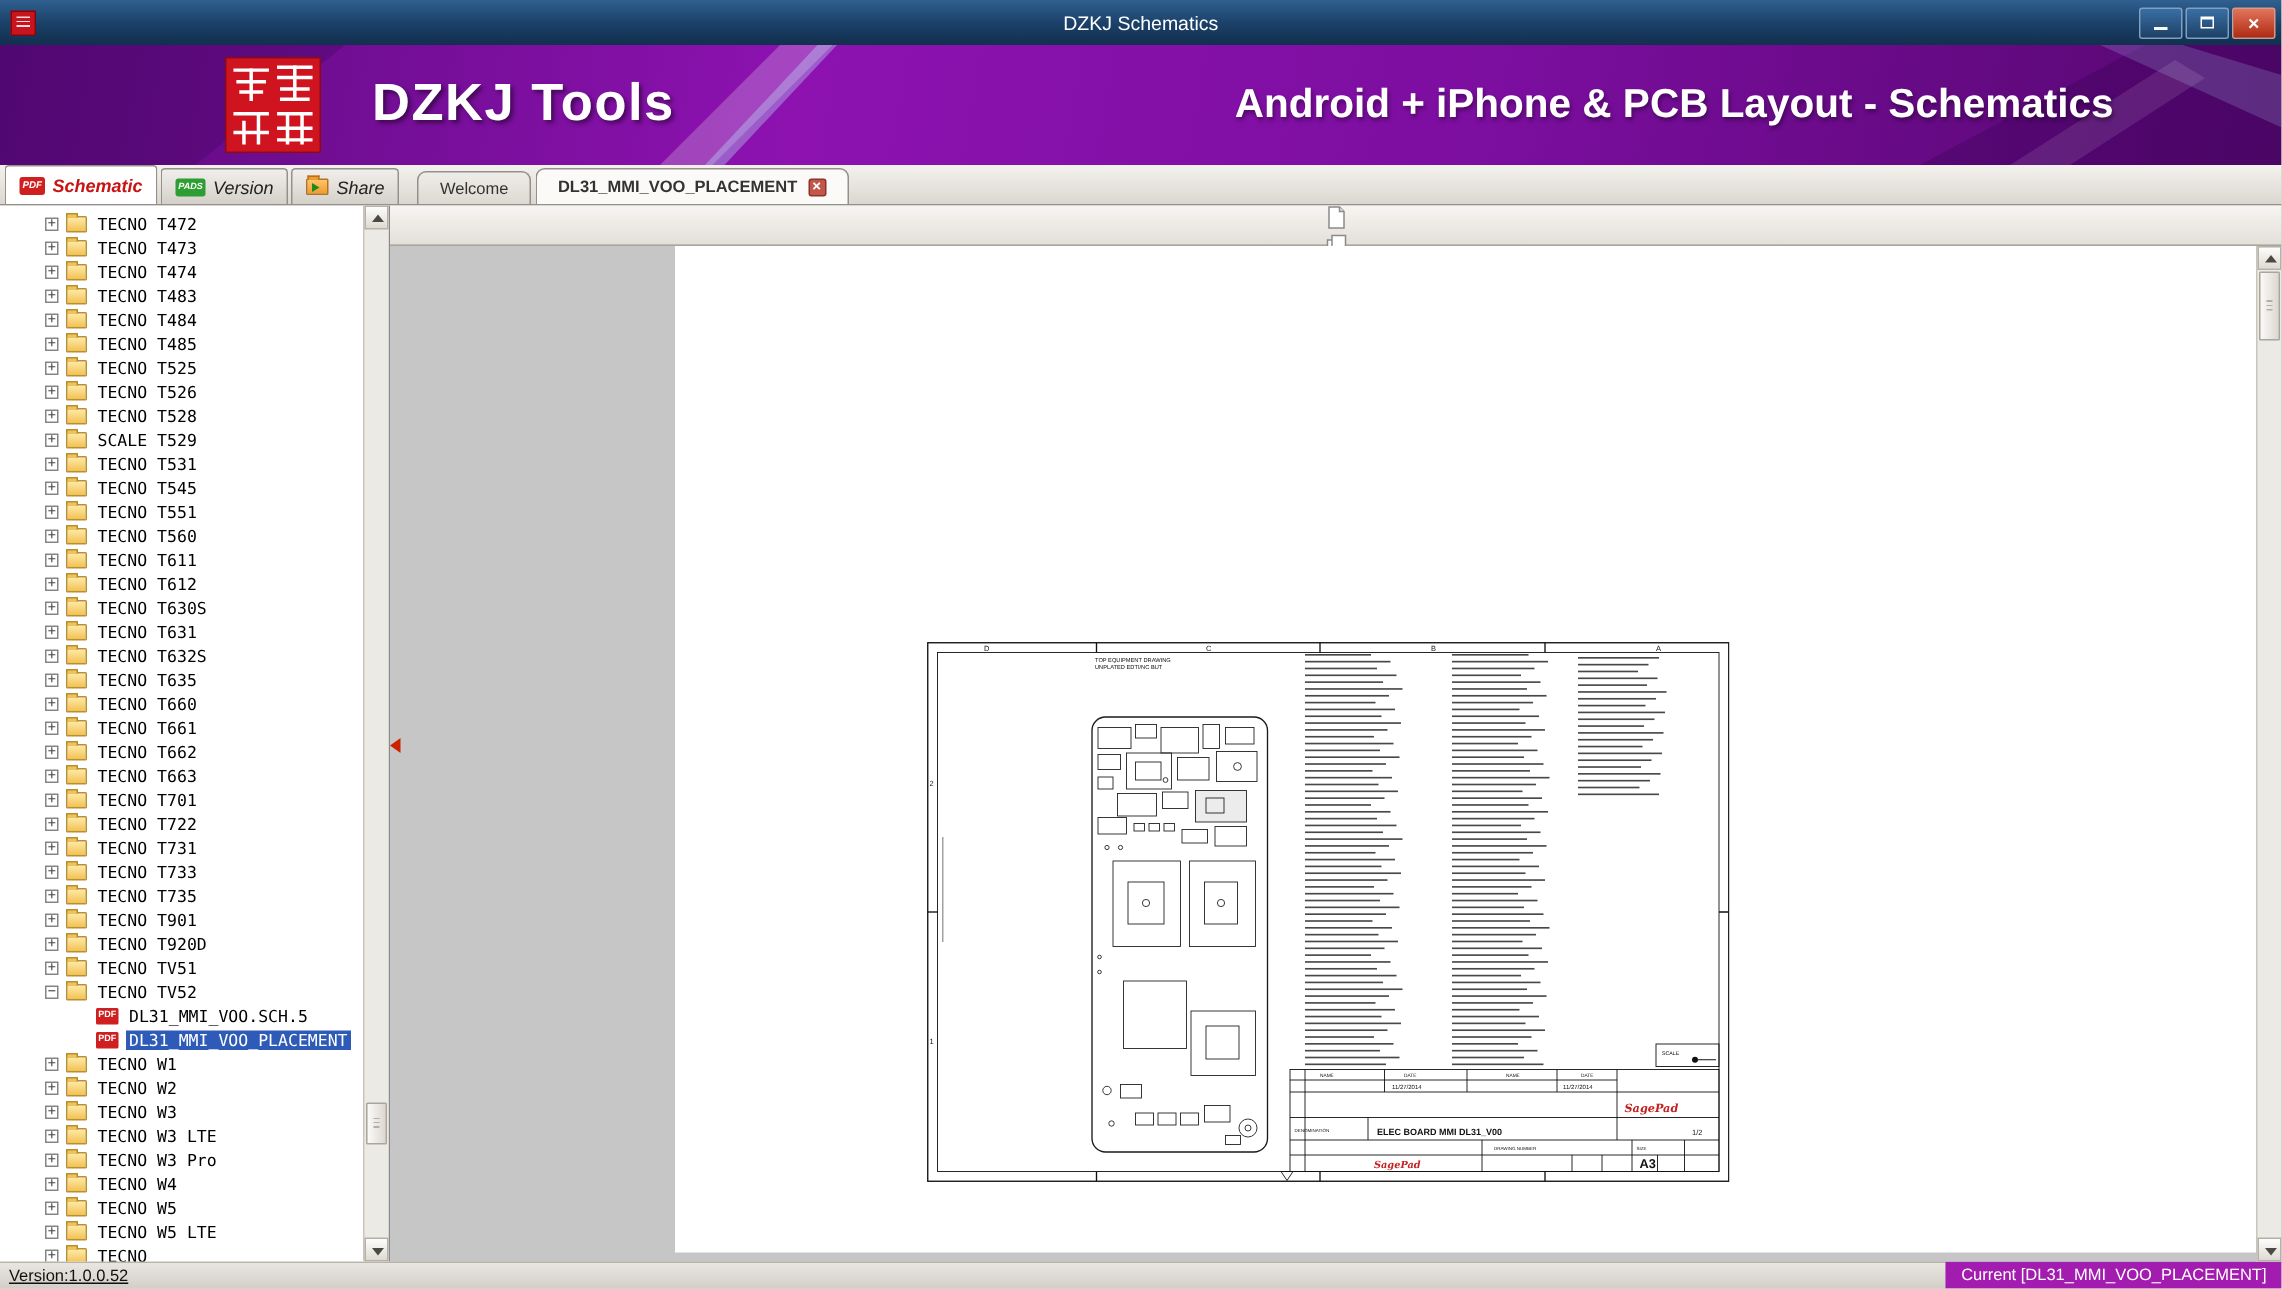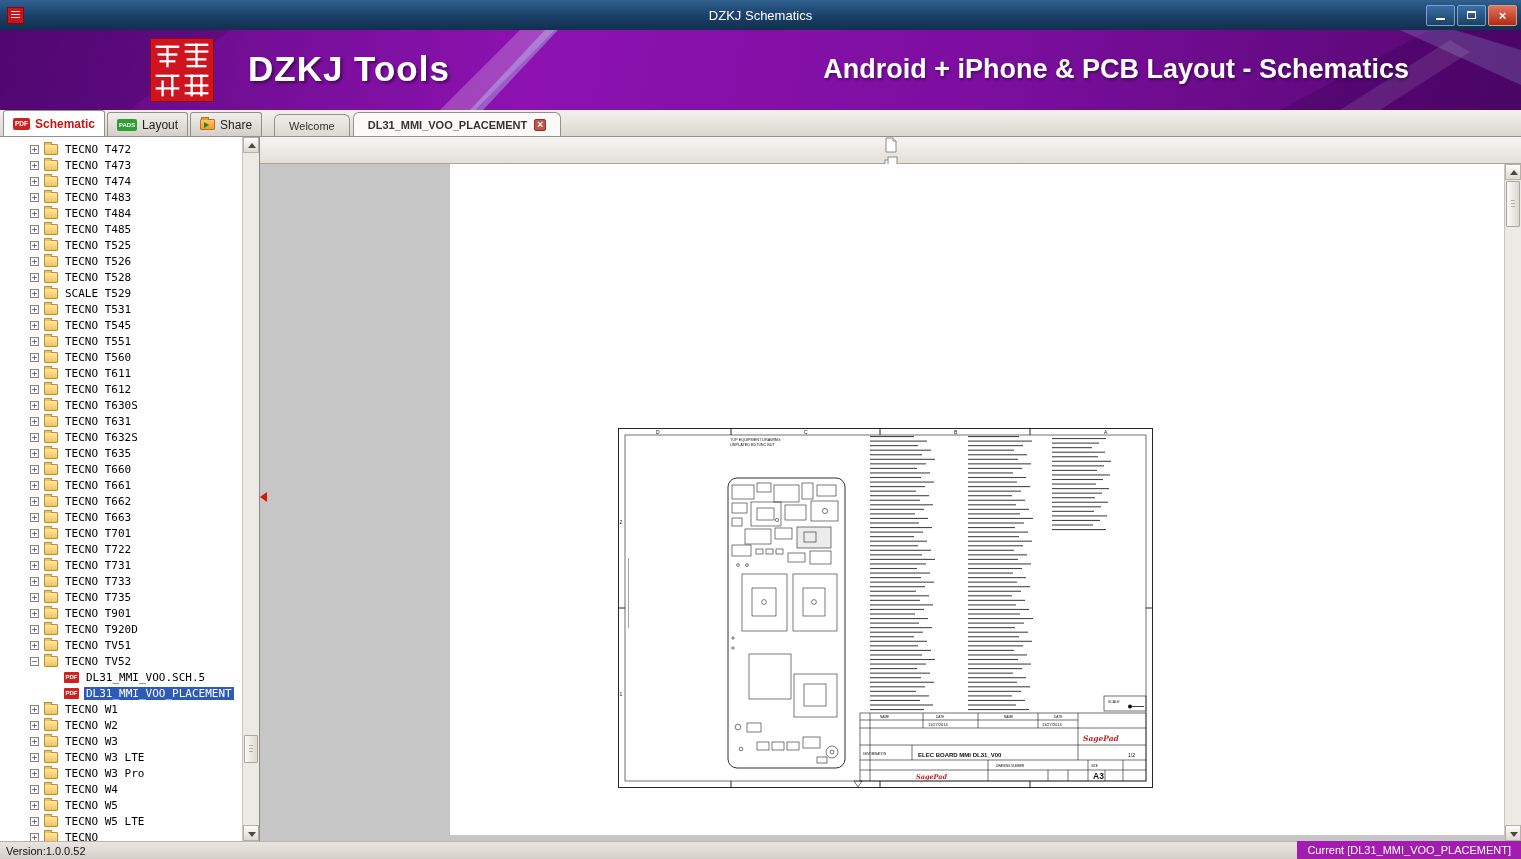--- a/index.html
+++ b/index.html
@@ -23,21 +23,21 @@
   .banner svg.flare { position:absolute; inset:0; }
   .logo-box { position:absolute; left:150px; top:8px; width:64px; height:64px; background:#cf1420; border:1px solid #8e0a12; }
   .logo-box svg { position:absolute; inset:0; }
   .app-name { position:absolute; left:248px; top:19px; font-size:35px; font-weight:bold; color:#fff; letter-spacing:1px; text-shadow:2px 2px 3px rgba(0,0,0,.45); }
   .tagline { position:absolute; right:112px; top:24px; font-size:27px; font-weight:bold; color:#fff; text-shadow:1px 2px 3px rgba(0,0,0,.4); }
 
   
   .tabrow { height:27px; background:linear-gradient(#f4f2ee,#dbd7d0); border-bottom:1px solid #96908a; display:flex; align-items:flex-end; padding-left:3px; }
   .app-tab { height:24px; display:flex; align-items:center; gap:5px; padding:0 9px; font-size:12px; color:#222;
              border:1px solid #96908a; border-bottom:none; border-radius:3px 3px 0 0; margin-right:2px;
-             background:linear-gradient(#f1efec,#d4d0c9); }
+             background:linear-gradient(#f1efec,#d4d0c9);font-style:italic; }
   .app-tab.active { background:#fff; height:26px; color:#c81414; font-weight:bold; }
   .pdf-badge { display:inline-block; min-width:17px; height:12px; background:#cf1f1f; color:#fff; font-size:6.5px; font-weight:bold; line-height:12px; text-align:center; border-radius:2px; }
   .pads-badge { display:inline-block; min-width:20px; height:12px; background:#2f9e32; color:#fff; font-size:6px; font-weight:bold; line-height:12px; text-align:center; border-radius:2px; }
   .share-folder { position:relative; width:15px; height:11px; background:linear-gradient(#ffc46a,#f09b2e); border:1px solid #b5731d; border-radius:1px; }
   .share-folder::before { content:""; position:absolute; top:-3px; left:0; width:6px; height:2px; background:#f09b2e; border:1px solid #b5731d; border-bottom:none; }
   .share-folder::after { content:""; position:absolute; left:3px; top:2px; border:3px solid transparent; border-left:5px solid #1d8a20; }
   .doc-tabs { display:flex; align-items:flex-end; margin-left:10px; }
   .doc-tab { height:22px; display:flex; align-items:center; padding:0 14px; font-size:11px; color:#333;
              border:1px solid #96908a; border-bottom:none; background:linear-gradient(#efede9,#ddd9d2);
              border-radius:6px 6px 0 0; margin-right:3px;justify-content:flex-end; }
@@ -80,21 +80,21 @@
   .pagebox { width:62px; height:18px; background:#fff; border:1px solid #7f9db9; display:flex; align-items:center; justify-content:center; gap:4px; font-size:11px; }
   .find-input { width:152px; height:18px; border:1px solid #7f9db9; font-size:11px; padding:0 4px; font-family:"Liberation Sans",sans-serif; }
 
   .canvas { position:absolute; left:0; top:27px; right:0; bottom:0; overflow:hidden; background:#c6c6c6; }
   .page { position:absolute; left:190px; top:0; right:17px; bottom:6px; background:#fff; }
   .drawing { position:absolute; left:358px; top:264px; width:535px; height:360px; }
   .splitter-arrow { position:absolute; left:0; top:328px; width:0; height:0; border-top:5px solid transparent; border-bottom:5px solid transparent; border-right:7px solid #cc2200; }
 
   
   .statusbar { height:18px; display:flex; font-size:11px; }
-  .status-left { flex:1; background:linear-gradient(#e9e6e1,#d3cfc8); border-top:1px solid #b8b4ac; display:flex; align-items:center; padding-left:6px; color:#111; }
+  .status-left { flex:1; background:linear-gradient(#e9e6e1,#d3cfc8); border-top:1px solid #b8b4ac; display:flex; align-items:center; padding-left:6px; color:#111;text-decoration:underline; }
   .status-right { background:#a21caf; color:#fff; display:flex; align-items:center; padding:0 10px; }
 
   svg text { font-family:"Liberation Sans",sans-serif; }
   .brand-text { font-family:"DejaVu Serif",serif; font-style:italic; font-weight:bold; fill:#c42020; }
 </style>
 </head>
 <body>
 
 <div class="titlebar">
   <div class="app-icon"></div>
@@ -147,21 +147,21 @@
   <div class="tagline">Android + iPhone &amp; PCB Layout - Schematics</div>
 </div>
 
 <div class="tabrow">
   <div class="app-tab active">
     <span class="pdf-badge">PDF</span>
     <span>Schematic</span>
   </div>
   <div class="app-tab">
     <span class="pads-badge">PADS</span>
-    <span>Layout</span>
+    <span>Version</span>
   </div>
   <div class="app-tab">
     <span class="share-folder"></span>
     <span>Share</span>
   </div>
   <div class="doc-tabs">
     <div class="doc-tab">
       <span>Welcome</span>
     </div>
     <div class="doc-tab active">

